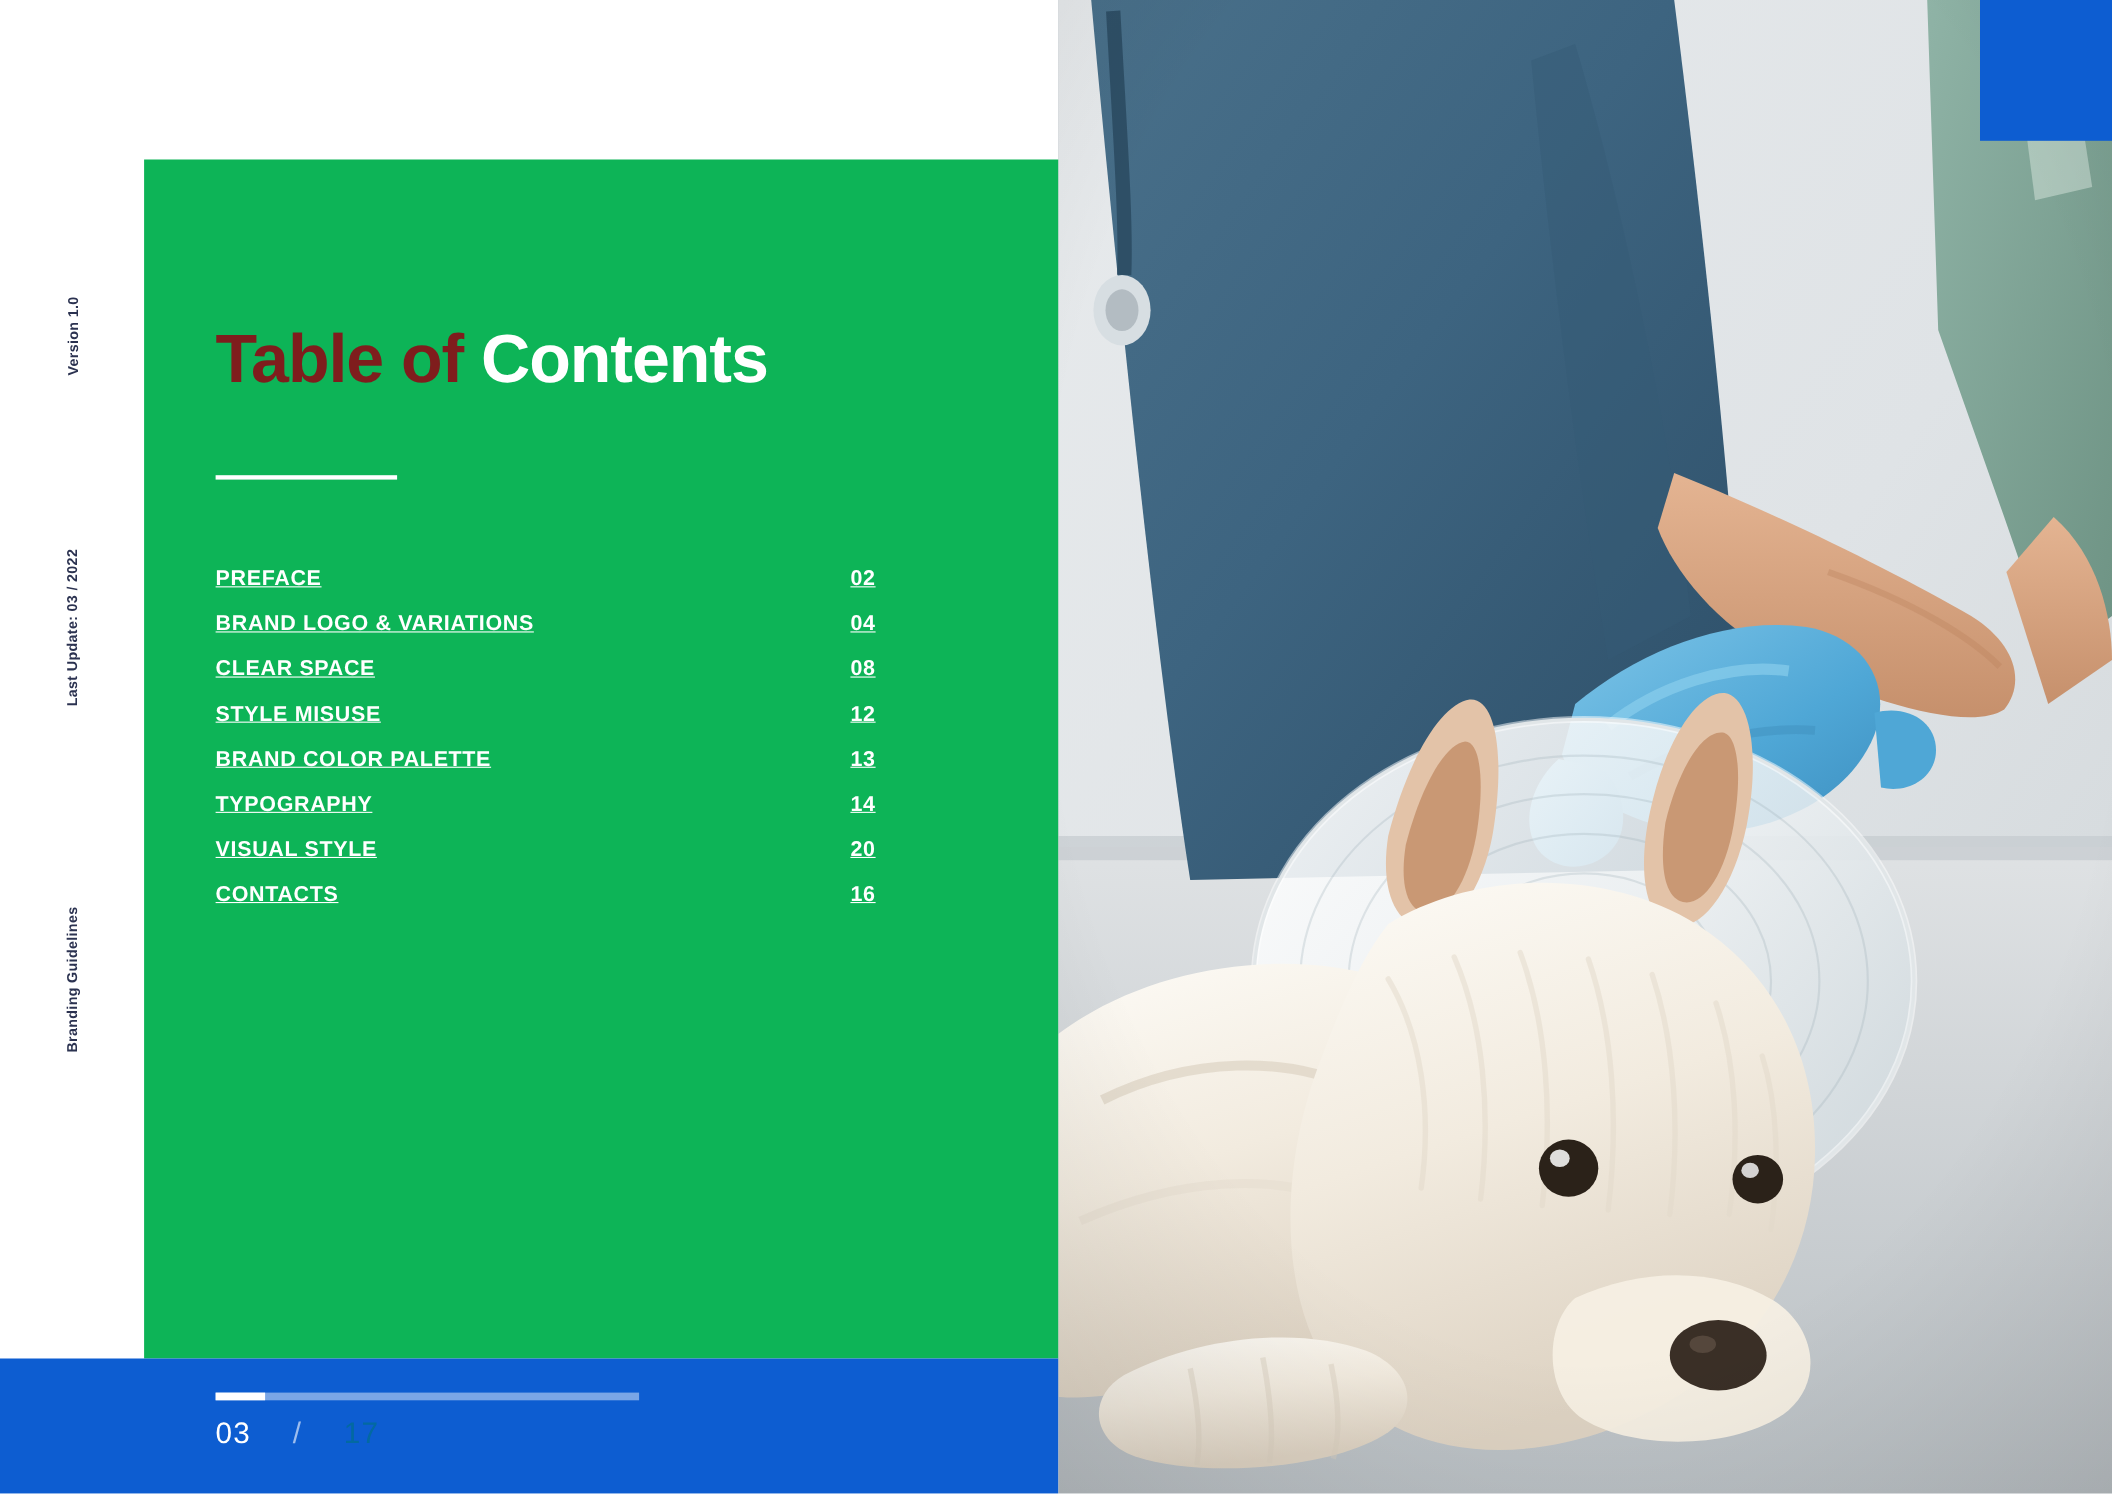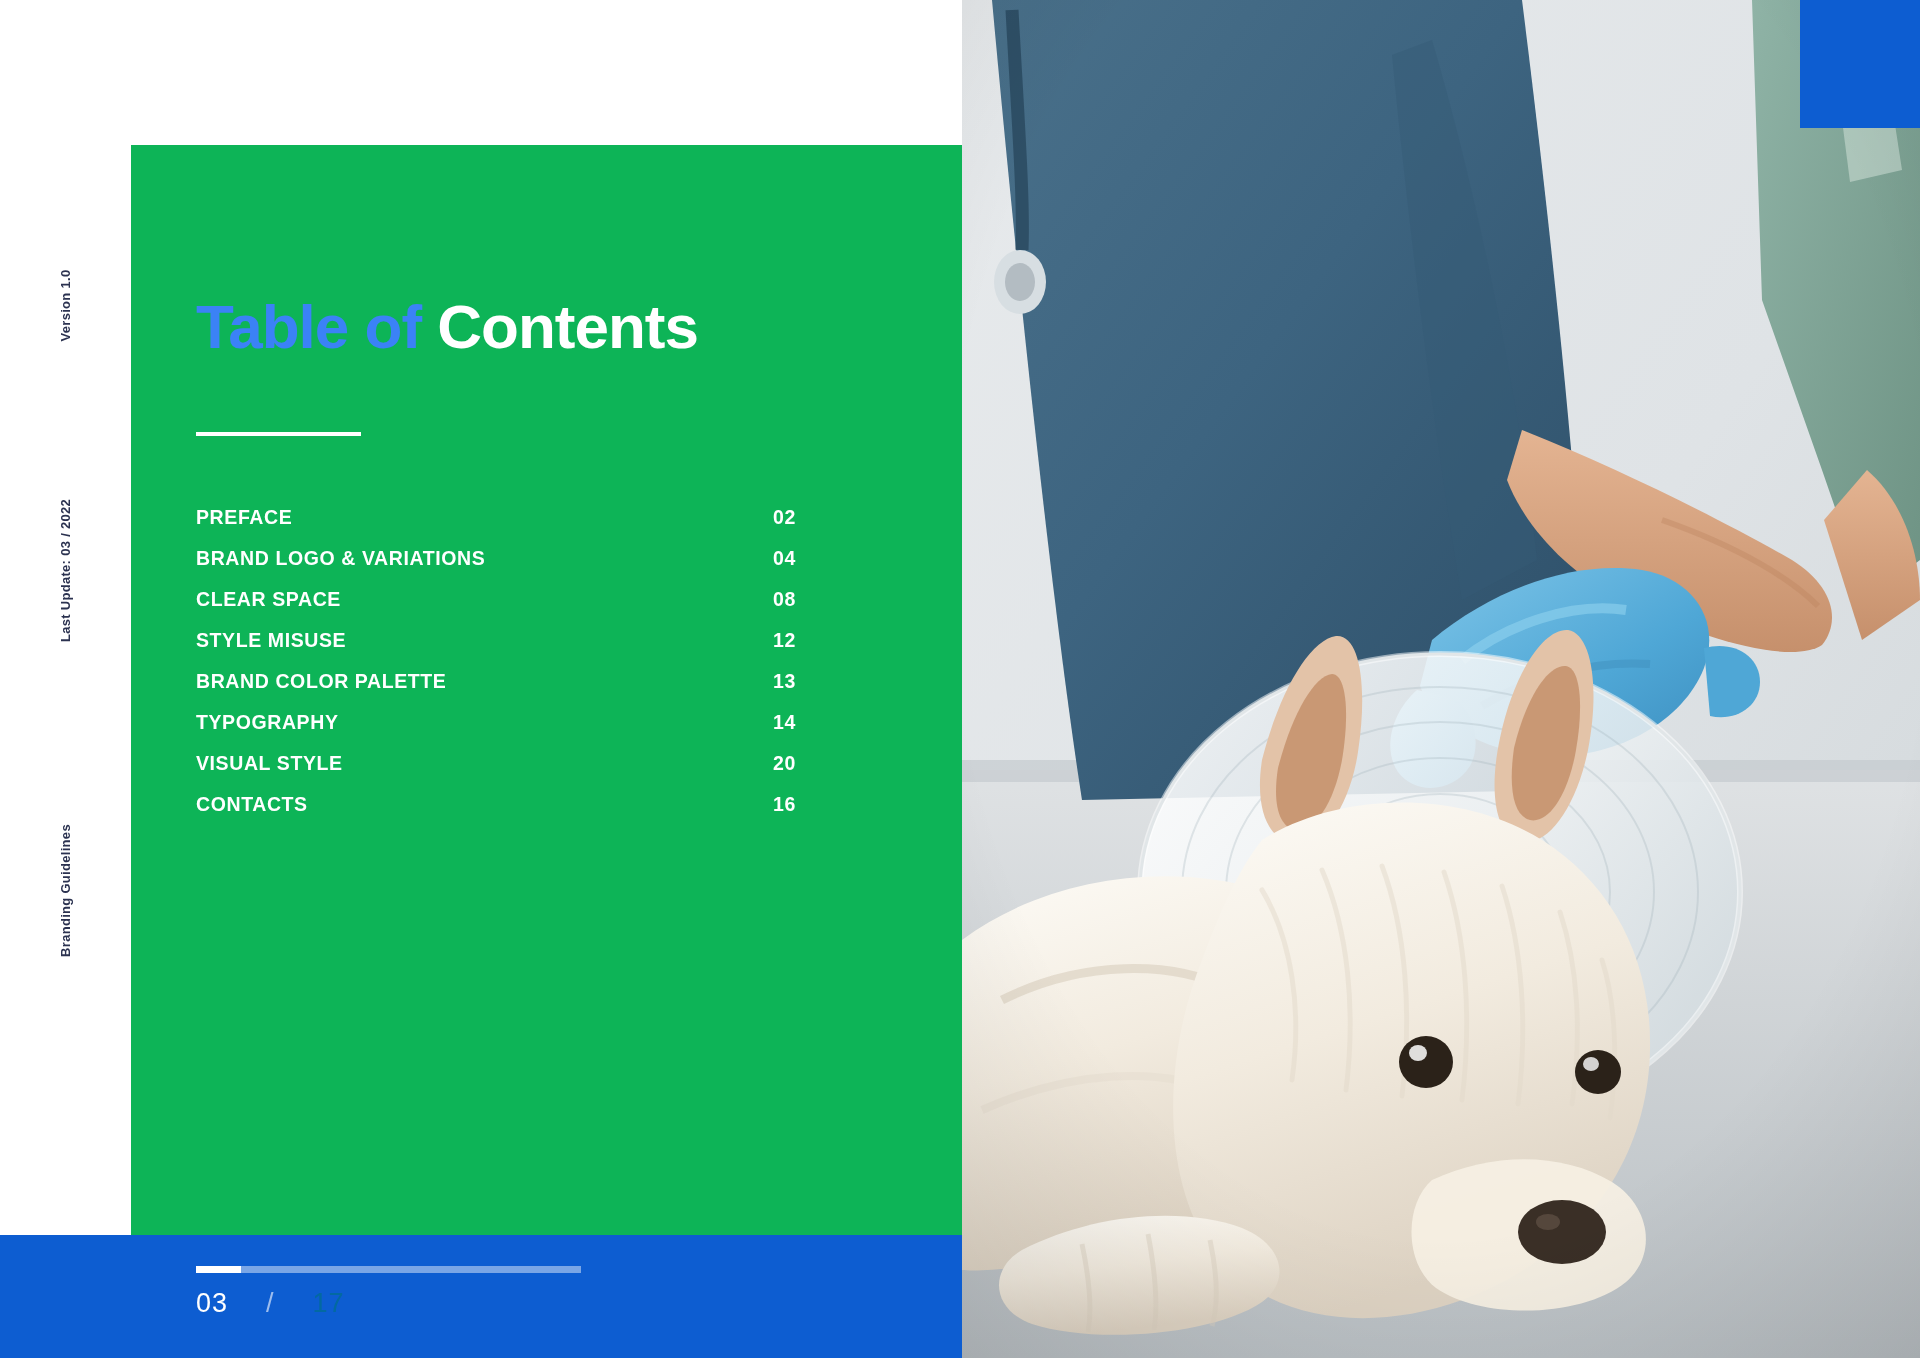--- a/index.html
+++ b/index.html
@@ -46,41 +46,42 @@
   
   .title {
     position:absolute;
     left:196px; top:296px;
     font-size:62px;
     font-weight:bold;
     letter-spacing:-1px;
     line-height:1;
     white-space:nowrap;
   }
-  .title .t-blue { color:#3b82f6; }
+  .title .t-blue { color:#7f1d1d; }
   .title .t-white { color:#ffffff; }
 
   .title-rule {
     position:absolute;
     left:196px; top:432px;
     width:165px; height:4px;
     background:#ffffff;
   }
 
   
   .toc {
     position:absolute;
     left:196px; top:497px;
     width:600px;
   }
   .toc-row {
     display:flex;
-    align-items:center;
+    align-items:flex-end;
     height:41px;
     color:#ffffff;
+    text-decoration:underline;
   }
   .toc-label {
     flex:0 0 560px;
     font-size:19.5px;
     font-weight:bold;
     letter-spacing:0.6px;
     color:#ffffff;
     white-space:nowrap;
   }
   .toc-page {

